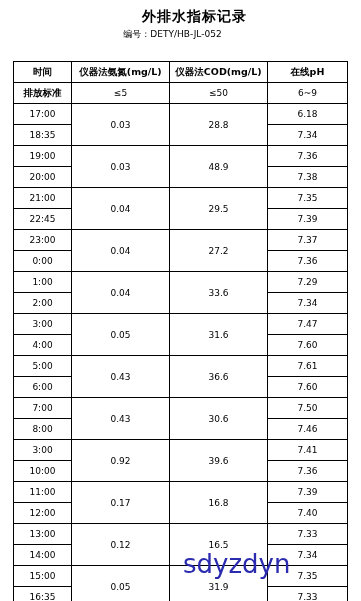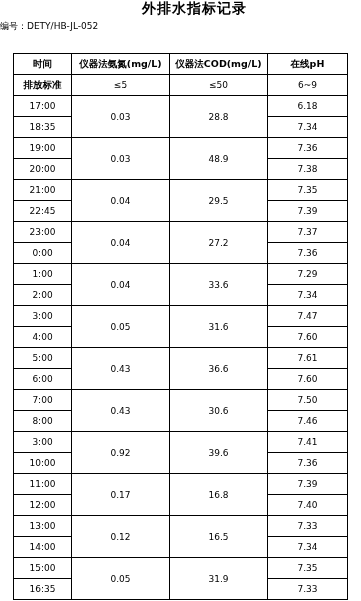--- a/index.html
+++ b/index.html
@@ -18,26 +18,27 @@
   .page {
     position: relative;
     width: 361px;
     height: 601px;
   }
   .doc-title {
     text-align: center;
     font-size: 14px;
     font-weight: bold;
     letter-spacing: 1px;
+    margin-top: 8px;
     margin-bottom: 2px;
     font-family: "DejaVu Sans", "Liberation Sans", sans-serif;
     padding-left: 28px;
   }
   .doc-code {
-    text-align: left;
+    text-align: center;
     font-size: 9px;
     padding-right: 16px;
     margin-bottom: 20px;
     letter-spacing: 0px;
   }
   table.record {
     border-collapse: collapse;
     margin: 8px auto;
     width: 334px;
     table-layout: fixed;
@@ -229,14 +230,15 @@
           <td class="val-cell" rowspan="2">31.9</td>
           <td class="val-cell">7.35</td>
         </tr>
         <tr>
           <td class="val-cell">16:35</td>
           <td class="val-cell">7.33</td>
         </tr>
       </tbody>
   </table>
 
+  <div class="watermark">sdyzdyn</div>
 
 </div>
 
 </body></html>

